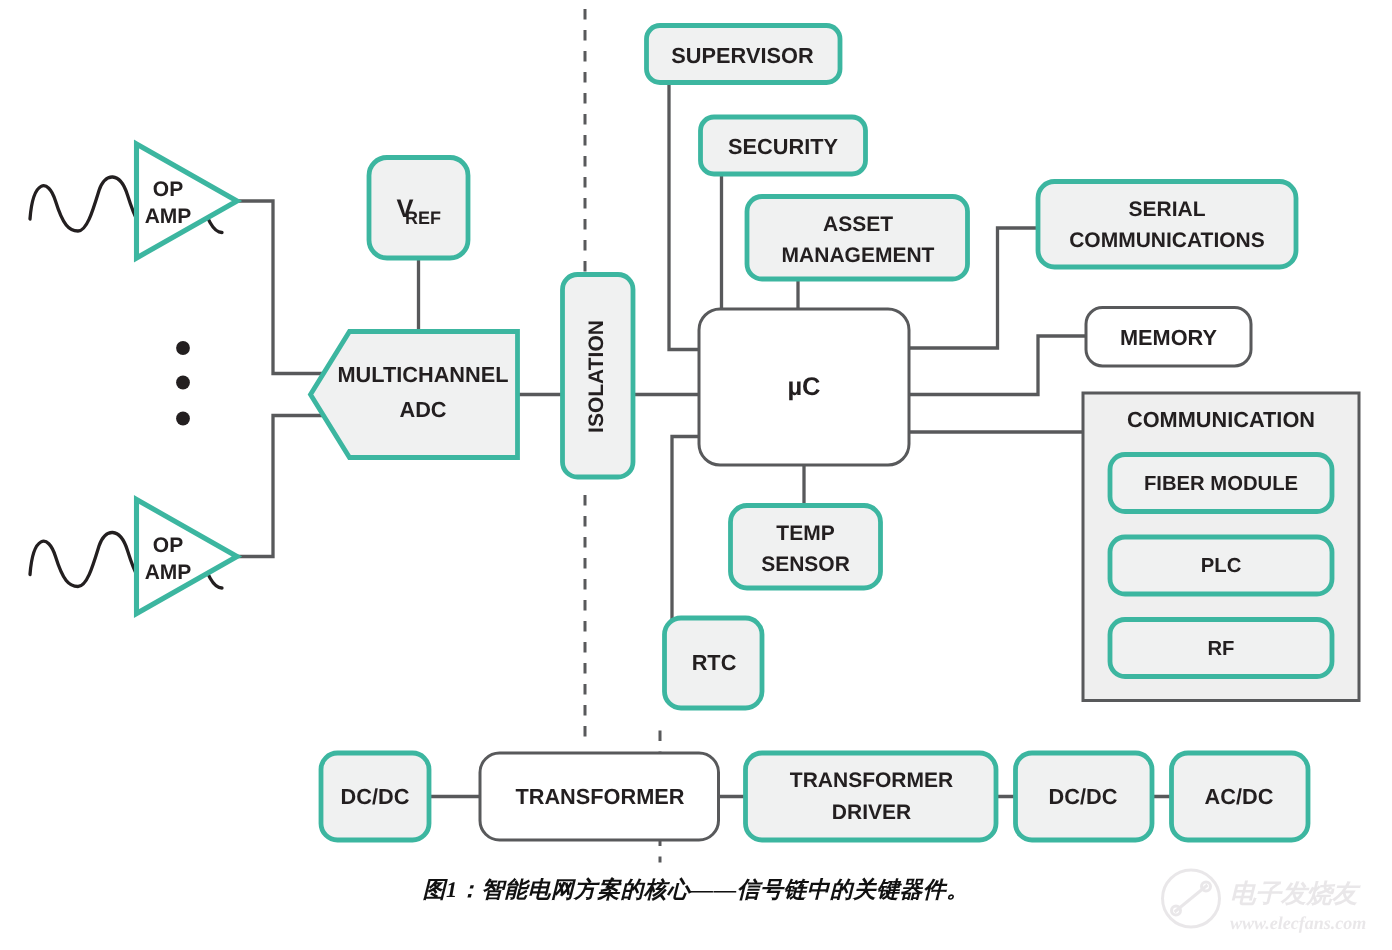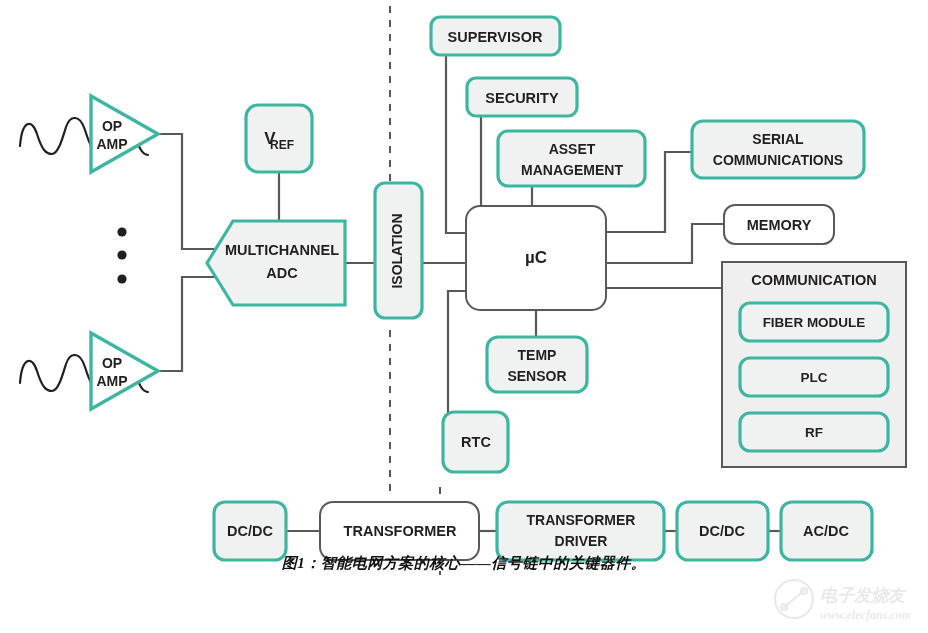--- a/index.html
+++ b/index.html
@@ -27,21 +27,21 @@
   .blk-text {
     font-family: "Liberation Sans", sans-serif;
     font-weight: bold;
     fill: #231f20;
     text-anchor: middle;
     dominant-baseline: middle;
   }
   .caption {
     position: absolute;
     left: 0;
-    top: 554px;
+    top: 584px;
     width: 928px;
     text-align: center;
     font-family: "Liberation Serif", serif;
     font-weight: bold;
     font-style: italic;
     font-size: 15px;
     color: #111111;
     letter-spacing: 0.5px;
   }
   .watermark {

